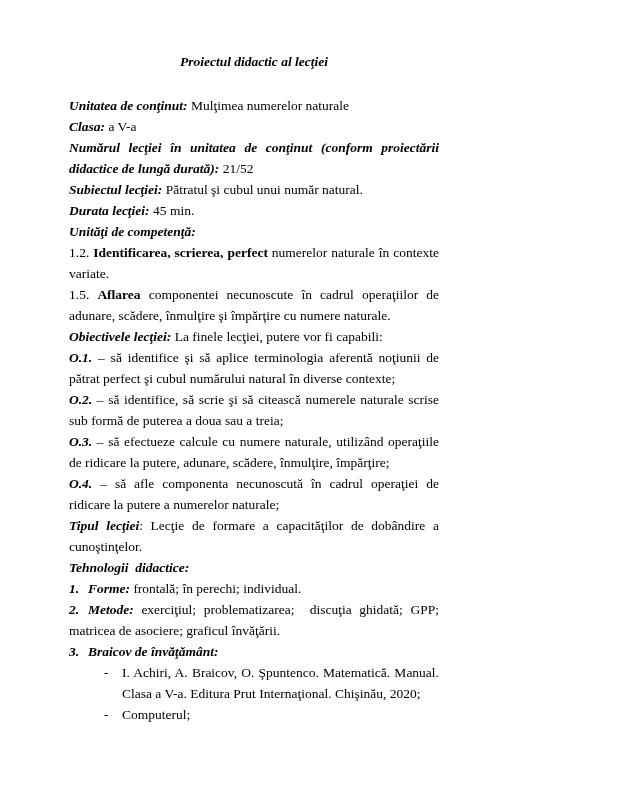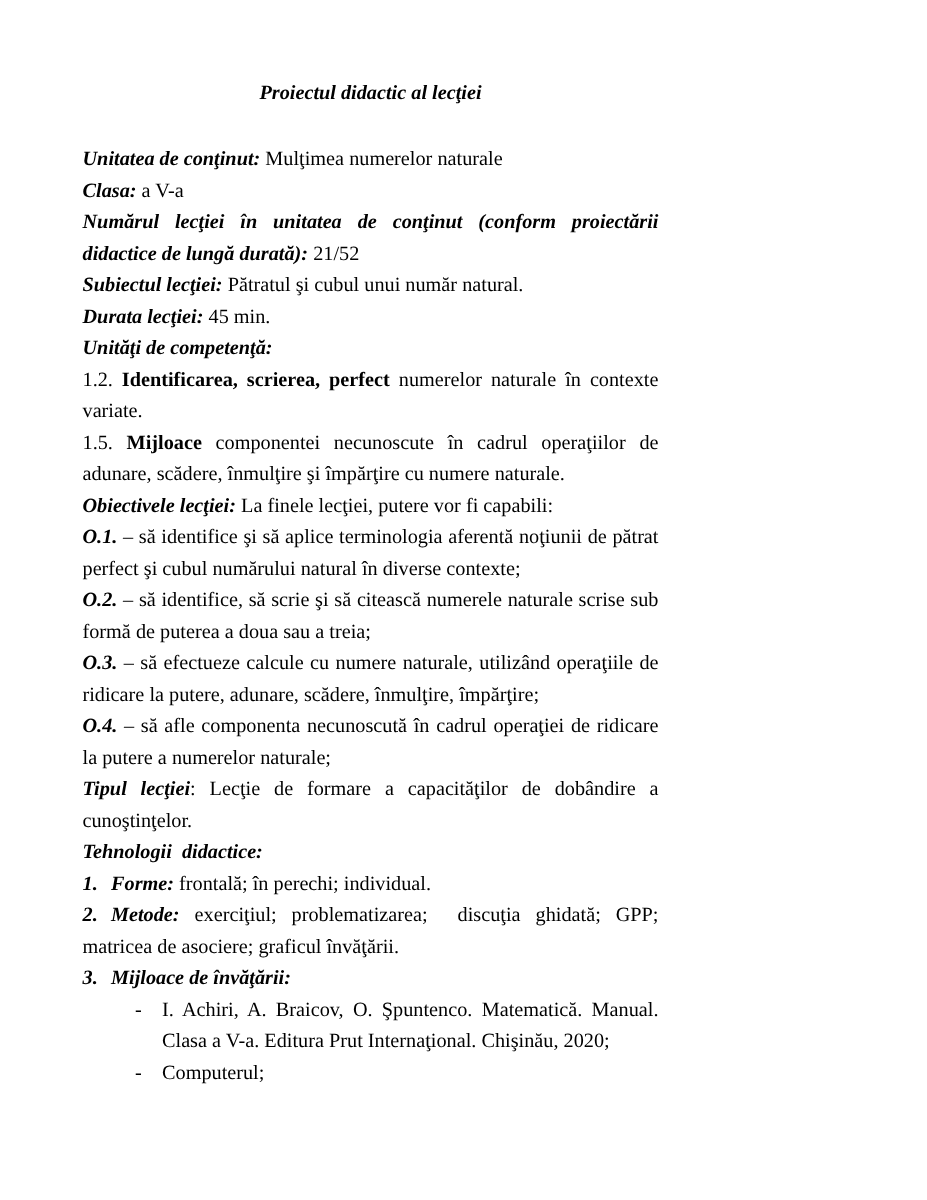--- a/index.html
+++ b/index.html
@@ -7,21 +7,21 @@
   body {
     width: 618px;
     height: 800px;
     overflow: hidden;
     font-family: "Liberation Serif", "DejaVu Serif", serif;
     color: #000000;
   }
   .page {
     width: 494px;
     height: 800px;
-    padding: 51px 55px 0 55px;
+    padding: 51px 55px 0 69px;
     background: #ffffff;
   }
   .title {
     font-size: 13.5px;
     line-height: 21px;
     font-weight: bold;
     font-style: italic;
     text-align: center;
     margin-bottom: 23px;
   }
@@ -54,27 +54,27 @@
 <div class="page">
   <h1 class="title">Proiectul didactic al lecţiei</h1>
   <div>
       <p class="para body"><span class="b i">Unitatea de conţinut:</span><span class=""> Mulţimea numerelor naturale</span></p>
       <p class="para body"><span class="b i">Clasa:</span><span class=""> a V-a</span></p>
       <p class="para body"><span class="b i">Numărul lecţiei în unitatea de conţinut (conform proiectării didactice de lungă durată):</span><span class=""> 21/52</span></p>
       <p class="para body"><span class="b i">Subiectul lecţiei:</span><span class=""> Pătratul şi cubul unui număr natural.</span></p>
       <p class="para body"><span class="b i">Durata lecţiei:</span><span class=""> 45 min.</span></p>
       <p class="para body"><span class="b i">Unităţi de competenţă:</span></p>
       <p class="para body"><span class="">1.2. </span><span class="b ">Identificarea, scrierea, perfect</span><span class=""> numerelor naturale în contexte variate.</span></p>
-      <p class="para body"><span class="">1.5. </span><span class="b ">Mijloace</span><span class=""> componentei necunoscute în cadrul operaţiilor de adunare, scădere, înmulţire şi împărţire cu numere naturale.</span></p>
+      <p class="para body"><span class="">1.5. </span><span class="b ">Aflarea</span><span class=""> componentei necunoscute în cadrul operaţiilor de adunare, scădere, înmulţire şi împărţire cu numere naturale.</span></p>
       <p class="para body"><span class="b i">Obiectivele lecţiei:</span><span class=""> La finele lecţiei, putere vor fi capabili:</span></p>
       <p class="para body"><span class="b i">O.1.</span><span class=""> – să identifice şi să aplice terminologia aferentă noţiunii de pătrat perfect şi cubul numărului natural în diverse contexte;</span></p>
       <p class="para body"><span class="b i">O.2.</span><span class=""> – să identifice, să scrie şi să citească numerele naturale scrise sub formă de puterea a doua sau a treia;</span></p>
       <p class="para body"><span class="b i">O.3.</span><span class=""> – să efectueze calcule cu numere naturale, utilizând operaţiile de ridicare la putere, adunare, scădere, înmulţire, împărţire;</span></p>
       <p class="para body"><span class="b i">O.4.</span><span class=""> – să afle componenta necunoscută în cadrul operaţiei de ridicare la putere a numerelor naturale;</span></p>
       <p class="para body"><span class="b i">Tipul lecţiei</span><span class="">: Lecţie de formare a capacităţilor de dobândire a cunoştinţelor.</span></p>
       <p class="para body"><span class="b i">Tehnologii&nbsp; didactice:</span></p>
       <p class="para num"><span class="marker">1.</span><span class="b i">Forme:</span><span class=""> frontală; în perechi; individual.</span></p>
       <p class="para num"><span class="marker">2.</span><span class="b i">Metode:</span><span class=""> exerciţiul; problematizarea;&nbsp; discuţia ghidată; GPP; matricea de asociere; graficul învăţării.</span></p>
-      <p class="para num"><span class="marker">3.</span><span class="b i">Mijloace de învăţării:</span></p>
+      <p class="para num"><span class="marker">3.</span><span class="b i">Braicov de învăţământ:</span></p>
       <p class="para dash"><span class="marker">-</span><span class="">I. Achiri, A. Braicov, O. Şpuntenco. Matematică. Manual. Clasa a V-a. Editura Prut Internaţional. Chişinău, 2020;</span></p>
       <p class="para dash"><span class="marker">-</span><span class="">Computerul;</span></p>
     </div>
 </div>
 
 </body></html>

